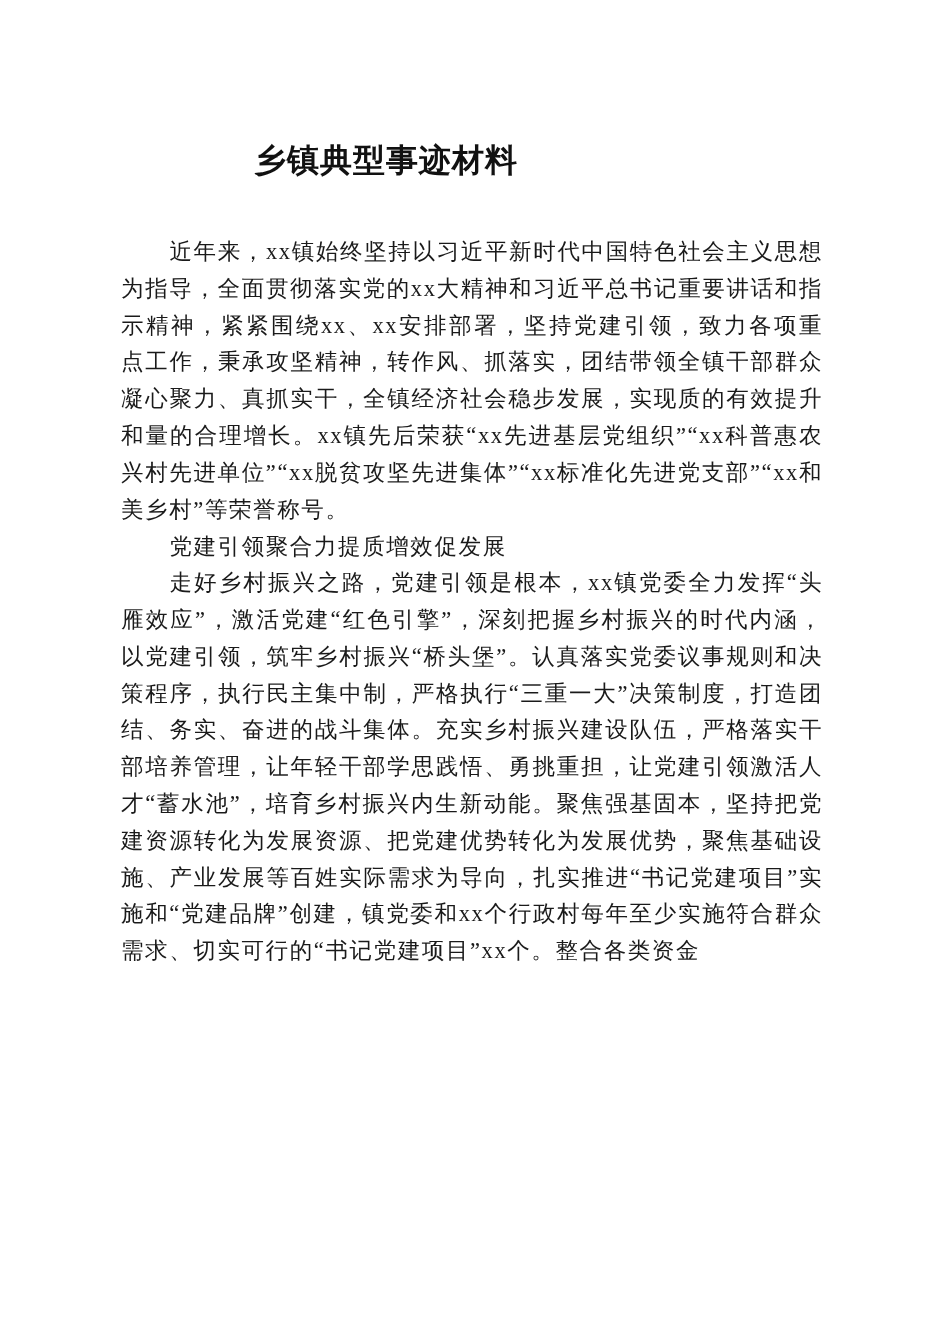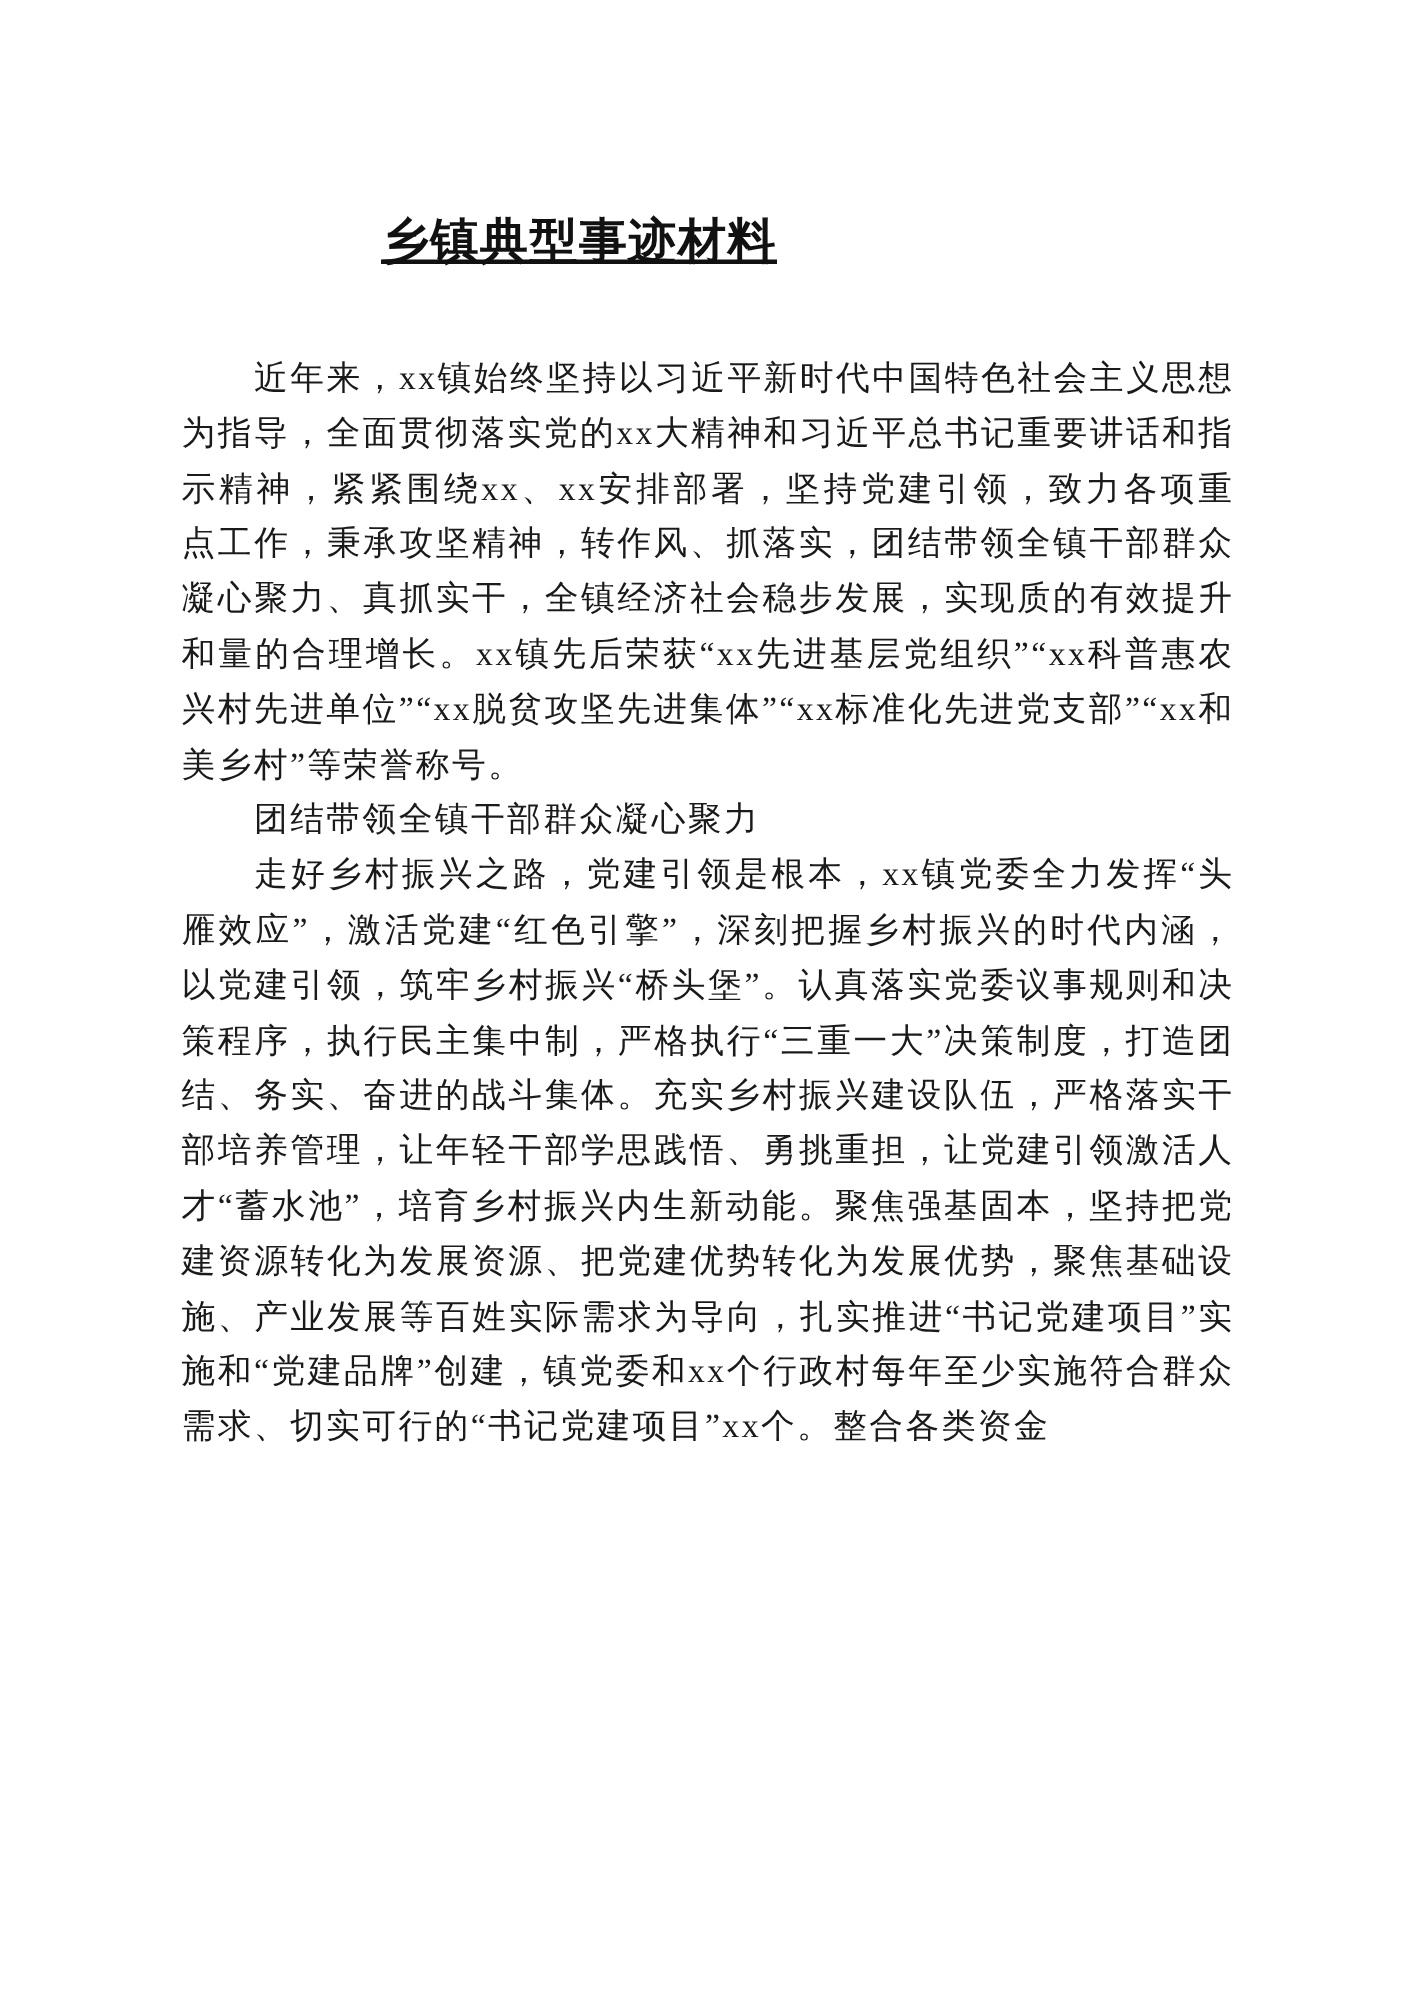--- a/index.html
+++ b/index.html
@@ -28,21 +28,20 @@
       top: 137px;
       left: 0;
       width: 772px;
       text-align: center;
       font-size: 32px;
       font-weight: bold;
       letter-spacing: 1px;
       line-height: 46px;
       color: #111111;
       margin: 0;
-      text-decoration: underline;
     }
     .body-text {
       position: absolute;
       top: 234px;
       left: 121px;
       width: 702px;
     }
     .para {
       margin: 0;
       font-size: 22.5px;
@@ -65,16 +64,16 @@
     }
   </style>
 </head>
 <body>
 
 <div class="page">
   <h1 class="title">乡镇典型事迹材料</h1>
 
   <div class="body-text">
     <p class="para">近年来，xx镇始终坚持以习近平新时代中国特色社会主义思想为指导，全面贯彻落实党的xx大精神和习近平总书记重要讲话和指示精神，紧紧围绕xx、xx安排部署，坚持党建引领，致力各项重点工作，秉承攻坚精神，转作风、抓落实，团结带领全镇干部群众凝心聚力、真抓实干，全镇经济社会稳步发展，实现质的有效提升和量的合理增长。xx镇先后荣获“xx先进基层党组织”“xx科普惠农兴村先进单位”“xx脱贫攻坚先进集体”“xx标准化先进党支部”“xx和美乡村”等荣誉称号。</p>
-    <p class="heading">团结带领全镇干部群众凝心聚力</p>
+    <p class="heading">党建引领聚合力提质增效促发展</p>
     <p class="para">走好乡村振兴之路，党建引领是根本，xx镇党委全力发挥“头雁效应”，激活党建“红色引擎”，深刻把握乡村振兴的时代内涵，以党建引领，筑牢乡村振兴“桥头堡”。认真落实党委议事规则和决策程序，执行民主集中制，严格执行“三重一大”决策制度，打造团结、务实、奋进的战斗集体。充实乡村振兴建设队伍，严格落实干部培养管理，让年轻干部学思践悟、勇挑重担，让党建引领激活人才“蓄水池”，培育乡村振兴内生新动能。聚焦强基固本，坚持把党建资源转化为发展资源、把党建优势转化为发展优势，聚焦基础设施、产业发展等百姓实际需求为导向，扎实推进“书记党建项目”实施和“党建品牌”创建，镇党委和xx个行政村每年至少实施符合群众需求、切实可行的“书记党建项目”xx个。整合各类资金</p>
   </div>
 </div>
 
 </body></html>

